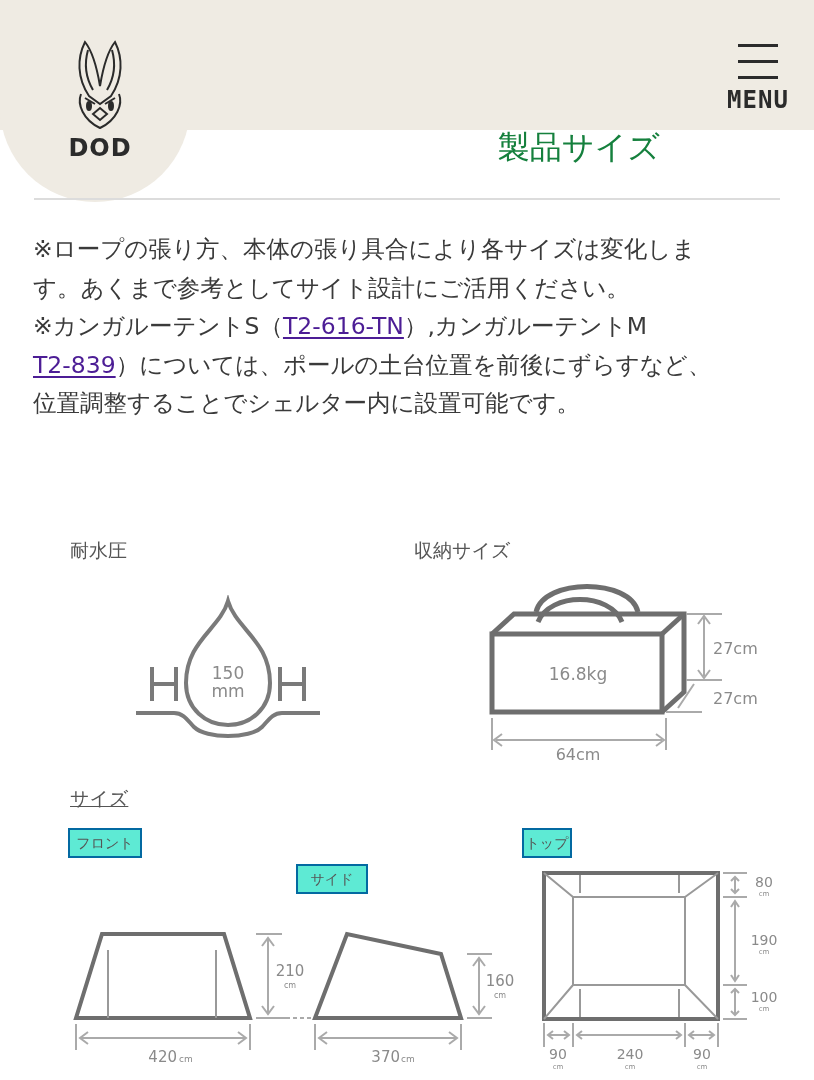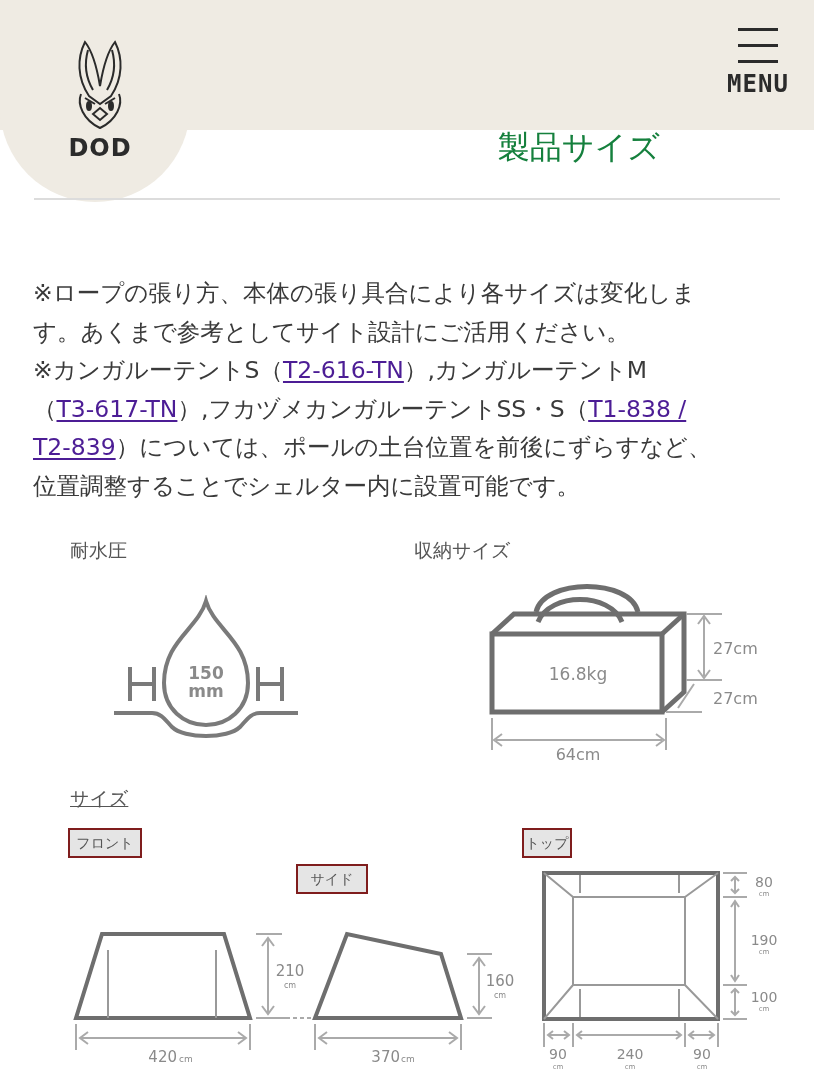--- a/index.html
+++ b/index.html
@@ -7,37 +7,37 @@
   body { font-family: "DejaVu Sans", "Liberation Sans", sans-serif; color: #333; position: relative; }
 
   .header { position: absolute; left: 0; top: 0; width: 814px; height: 130px; background: #efebe3; }
   .logo-bubble { position: absolute; left: 0; top: 60px; width: 190px; height: 142px;
     background: #efebe3; border-radius: 0 0 95px 95px; }
   .logo { position: absolute; left: 55px; top: 38px; width: 90px; height: 130px; }
   .logo svg { width: 90px; height: 96px; display: block; }
   .logo-text { position: absolute; left: 10px; top: 96px; width: 70px; text-align: center;
     font-family: "DejaVu Sans", sans-serif; font-weight: bold; font-size: 24px; color: #2b2b2b; letter-spacing: 1px; }
 
-  .menu-btn { position: absolute; left: 720px; top: 24px; width: 76px; height: 80px; cursor: pointer; }
+  .menu-btn { position: absolute; left: 720px; top: 40px; width: 76px; height: 80px; cursor: pointer; }
   .menu-bar { position: absolute; left: 18px; width: 40px; height: 3px; background: #2b2b2b; }
   .menu-label { position: absolute; left: 0; top: 46px; width: 76px; text-align: center;
     font-family: "DejaVu Sans Mono", monospace; font-weight: bold; font-size: 24px; color: #2b2b2b; letter-spacing: 1px; }
 
   .page-title { position: absolute; left: 0; top: 126px; width: 660px; text-align: right;
     font-size: 32px; color: #15803d; font-weight: normal; }
   .divider { position: absolute; left: 34px; top: 198px; width: 746px; height: 2px; background: #dcdcdc; }
 
-  .notes { position: absolute; left: 33px; top: 230px; width: 750px; font-size: 23.5px; line-height: 38.5px; color: #3a3a3a; margin-top: 44px; }
+  .notes { position: absolute; left: 33px; top: 230px; width: 750px; font-size: 23.5px; line-height: 38.5px; color: #3a3a3a; }
   .notes p { white-space: nowrap; }
   .notes a { color: #4c1d95; text-decoration: underline; text-underline-offset: 3px; }
 
   .sec-label { position: absolute; font-size: 19px; color: #555; }
   .diagram { position: absolute; }
   .diagram svg { display: block; }
-  .tag { position: absolute; height: 30px; border: 2px solid #7f1d1d; background: #e5e5e5;
+  .tag { position: absolute; height: 30px; border: 2px solid #0369a1; background: #5eead4;
     font-size: 14px; color: #555; text-align: center; line-height: 26px; }
   svg text { font-family: "DejaVu Sans", sans-serif; }
 </style>
 </head>
 <body>
 
 <div class="header"></div>
 <div class="logo-bubble"></div>
 <a class="logo">
   <svg viewBox="0 0 90 96">
@@ -62,27 +62,26 @@
   <div class="menu-label">MENU</div>
 </div>
 
 <h1 class="page-title">製品サイズ</h1>
 <div class="divider"></div>
 
 <div class="notes">
   <p>※ロープの張り方、本体の張り具合により各サイズは変化しま</p>
   <p>す。あくまで参考としてサイト設計にご活用ください。</p>
   <p><span>※カンガルーテントS（</span><a>T2-616-TN</a><span>）,カンガルーテントM</span></p>
-  <p><span>（</span><a>T3-617-TN</a><span>）,フカヅメカンガルーテントSS・S（</span><a>T1-838 /</a></p>
   <p><a>T2-839</a><span>）については、ポールの土台位置を前後にずらすなど、</span></p>
   <p>位置調整することでシェルター内に設置可能です。</p>
 </div>
 
 <div class="sec-label" style="left:70px; top:538px;">耐水圧</div>
-<div class="diagram" style="left:106px; top:595px;font-weight:bold;">
+<div class="diagram" style="left:128px; top:595px;">
   <svg width="200" height="150" viewBox="0 0 200 150">
     <g fill="none" stroke="#7a7a7a" stroke-width="4">
       <path d="M100 6 C92 34 58 46 58 88 C58 114 78 130 100 130 C122 130 142 114 142 88 C142 46 108 34 100 6 Z"></path>
       <path d="M8 118 L46 118 C56 118 60 126 66 132 C78 144 122 144 134 132 C140 126 144 118 154 118 L192 118"></path>
       <path d="M24 72 L24 106 M48 72 L48 106 M24 89 L48 89"></path>
       <path d="M152 72 L152 106 M176 72 L176 106 M152 89 L176 89"></path>
     </g>
     <text x="100" y="84" text-anchor="middle" font-size="17" fill="#8a8a8a">150</text>
     <text x="100" y="102" text-anchor="middle" font-size="17" fill="#8a8a8a">mm</text>
   </svg>

